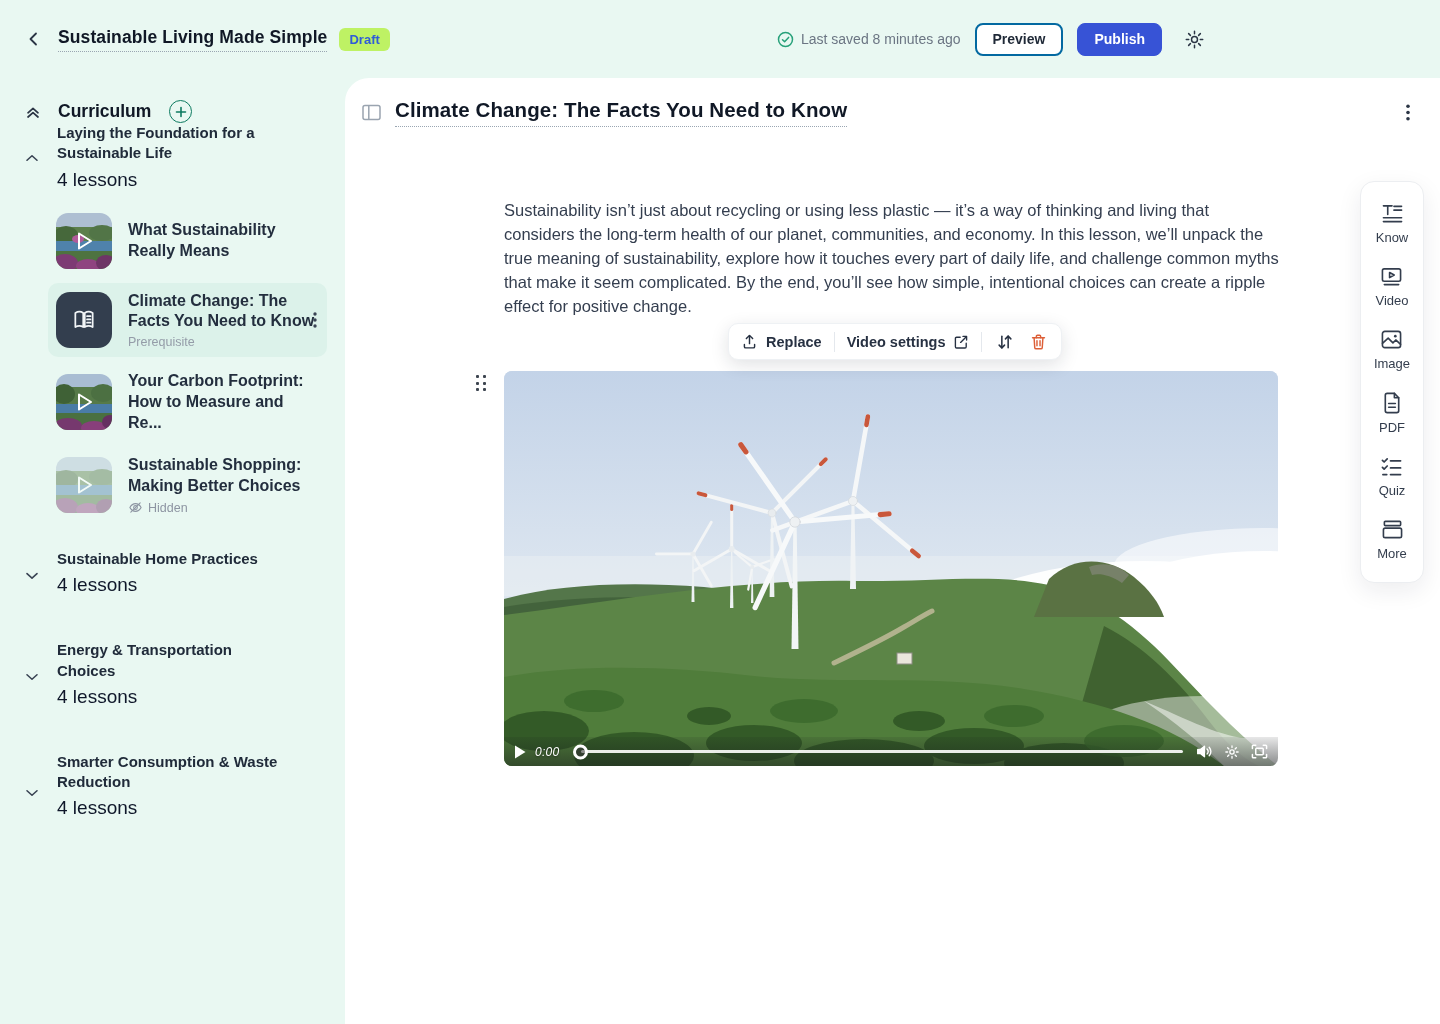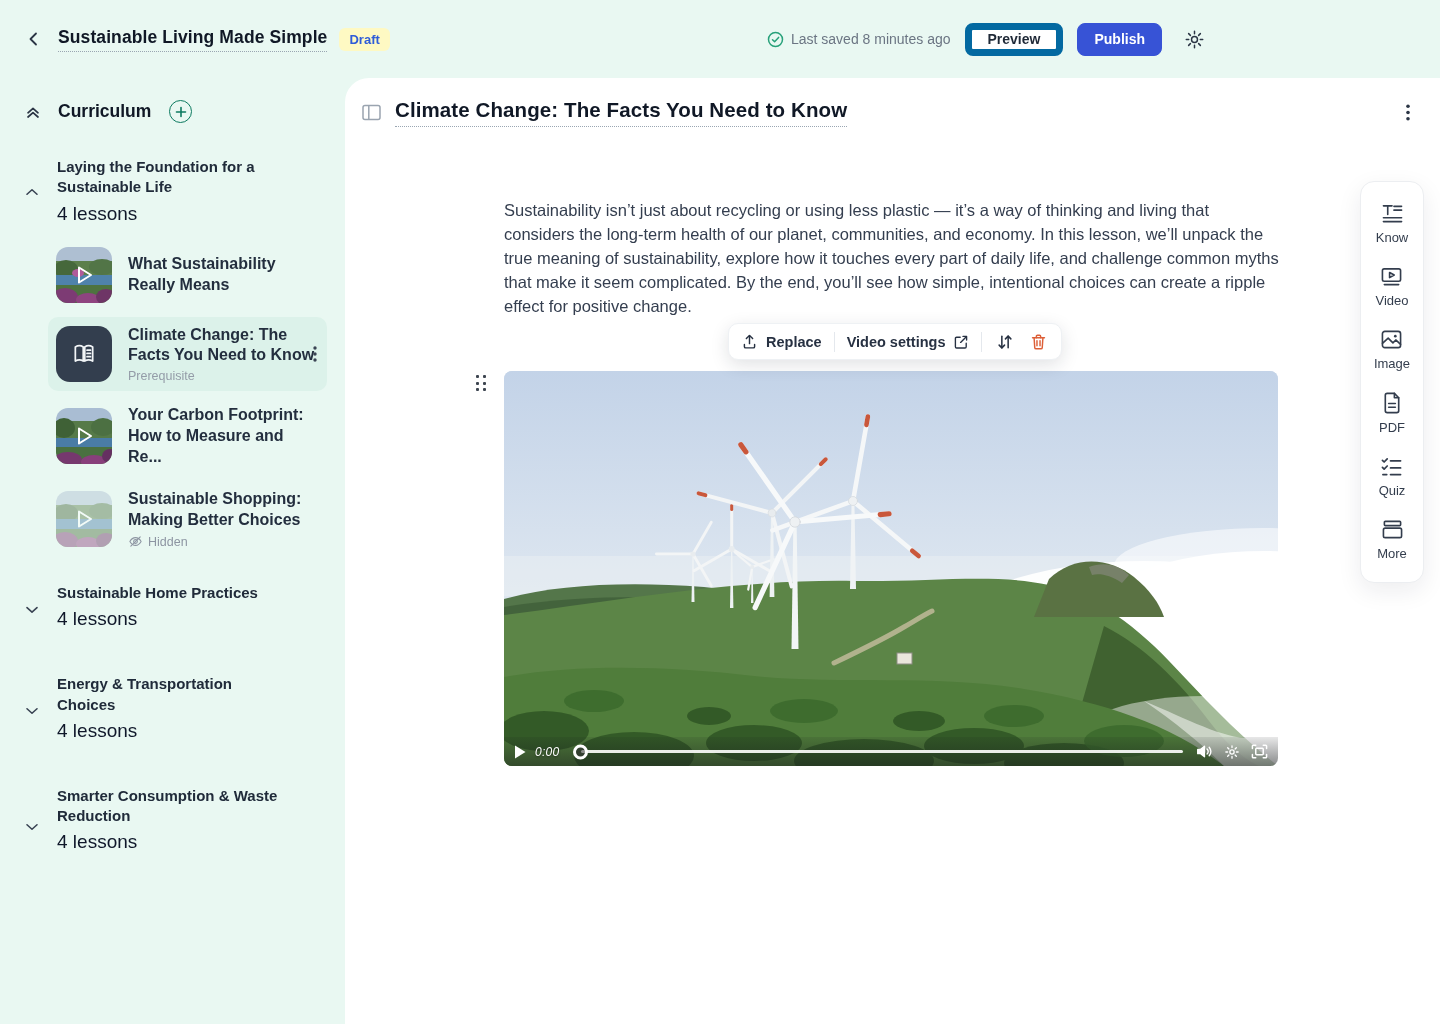--- a/index.html
+++ b/index.html
@@ -16,36 +16,36 @@
   .header {
     position:absolute; top:0; left:0; width:1224px; height:78px;
     display:flex; align-items:center; padding:0 16px 0 22px;
   }
   .back-btn { width:24px; height:24px; display:flex; align-items:center; justify-content:center; cursor:pointer; color:#2b3545; }
   .course-title {
     margin-left:12px; font-size:17.5px; font-weight:700; color:#101826;
     border-bottom:1.5px dotted #9aa6b2; padding-bottom:3px; cursor:text; letter-spacing:.1px;
   }
   .draft-badge {
-    margin-left:12px; background:#fef9c3; color:#2f5cd8; font-size:13px; font-weight:600;
+    margin-left:12px; background:#bef264; color:#2f5cd8; font-size:13px; font-weight:600;
     padding:4px 10px; border-radius:6px;
   }
   .header-right { margin-left:auto; display:flex; align-items:center; gap:14px; }
   .saved-status { display:flex; align-items:center; gap:7px; color:#6b7583; font-size:14px; }
   .btn {
     height:33px; padding:0 16px; border-radius:8px; font-size:14px; font-weight:700;
     display:flex; align-items:center; cursor:pointer; font-family:inherit;
   }
-  .btn-preview { background:#ffffff; border:7px solid #0369a1; color:#1f2937; }
+  .btn-preview { background:#ffffff; border:2px solid #0369a1; color:#1f2937; }
   .btn-publish { background:#3753d6; border:1px solid #3753d6; color:#ffffff; }
   .gear-btn { width:28px; height:28px; display:flex; align-items:center; justify-content:center; color:#2b3545; cursor:pointer; margin-left:4px; }
 
   
   .sidebar { position:absolute; top:78px; left:0; width:345px; height:946px; padding:22px 18px 0 24px; }
-  .curriculum-row { display:flex; align-items:center; gap:16px; margin-bottom:34px; }
+  .curriculum-row { display:flex; align-items:center; gap:16px; }
   .collapse-all { color:#2b3545; cursor:pointer; width:18px; height:18px; }
   .curriculum-title { font-size:17.5px; font-weight:700; color:#101826; }
   .add-section { width:23px; height:23px; border:1.4px solid #0d7a60; border-radius:50%; color:#0d7a60;
     display:flex; align-items:center; justify-content:center; cursor:pointer; margin-left:2px; }
 
   .section { margin-bottom:8px; }
   .section-head { display:flex; gap:17px; cursor:pointer; margin-bottom:10px; }
   .section-chevron { color:#3a4454; width:16px; flex:none; margin-top:3px; }
   .section-head.collapsed .section-chevron { margin-top:6px; }
   .section-titlewrap { width:230px; }

